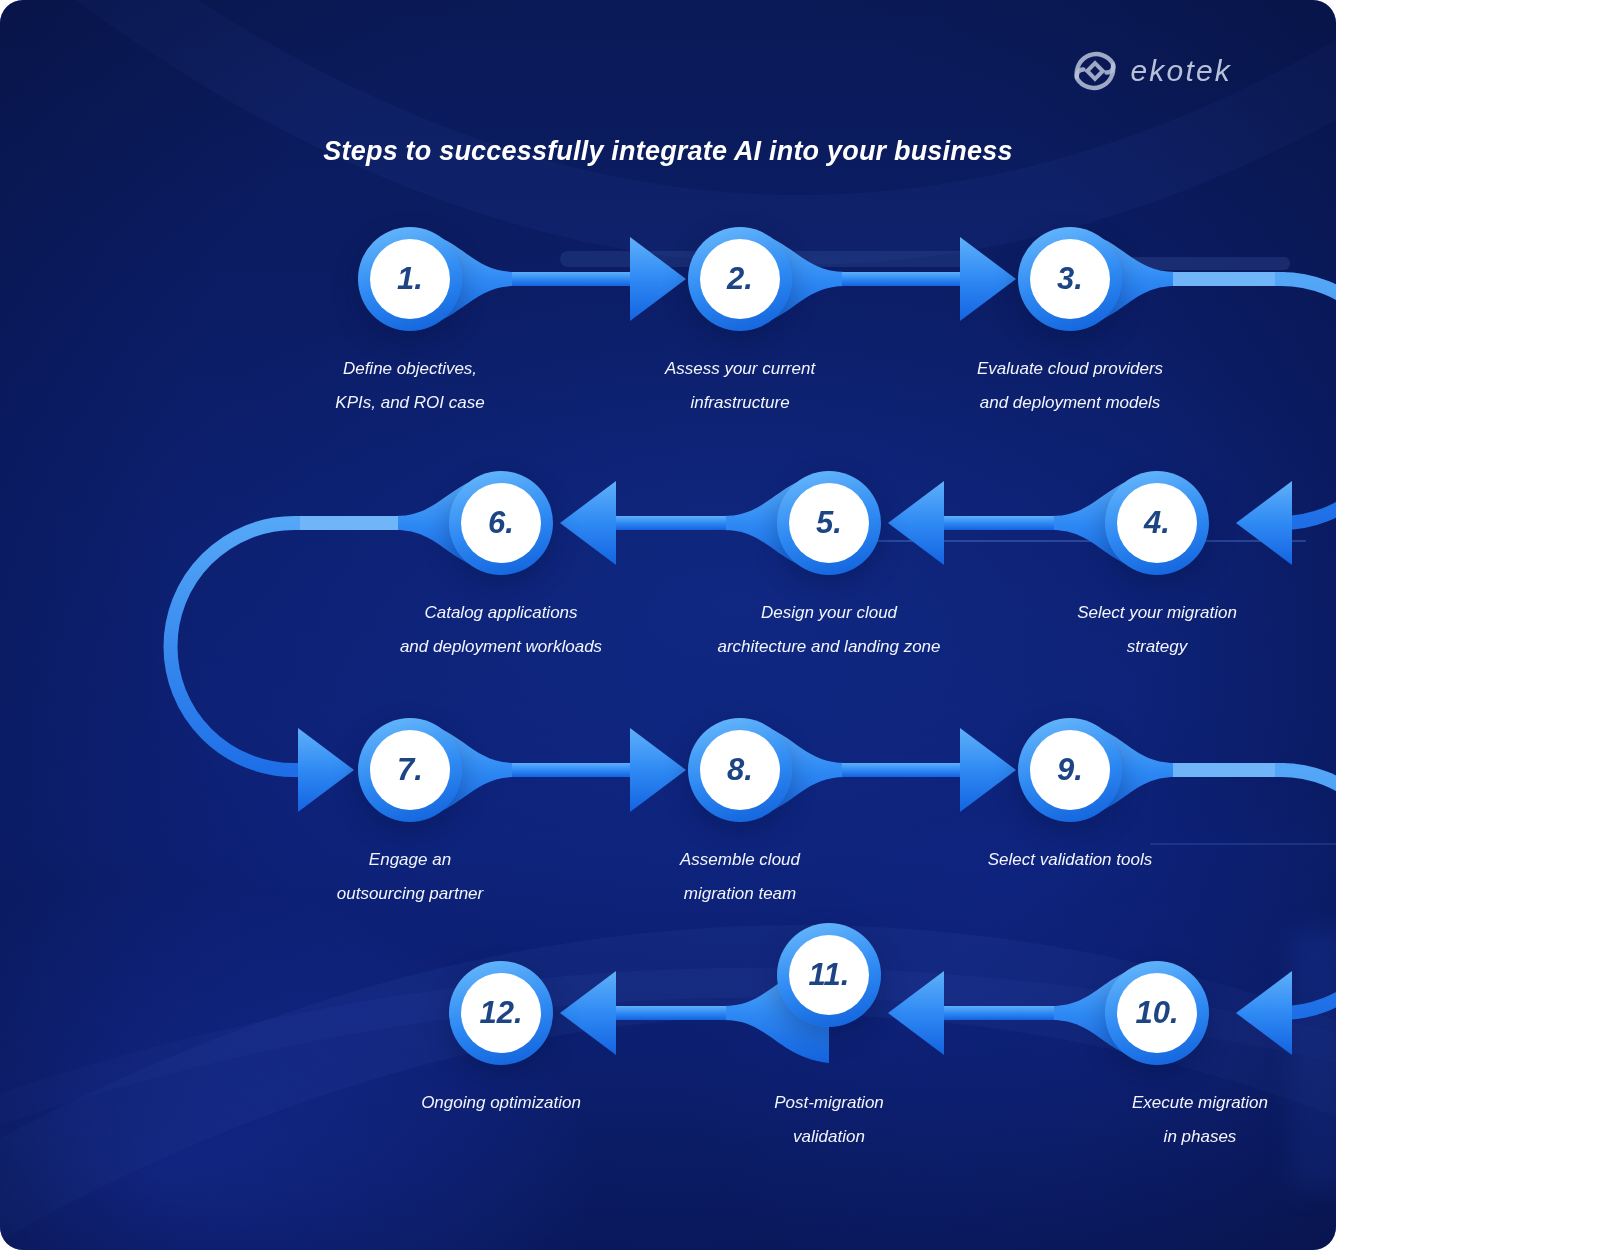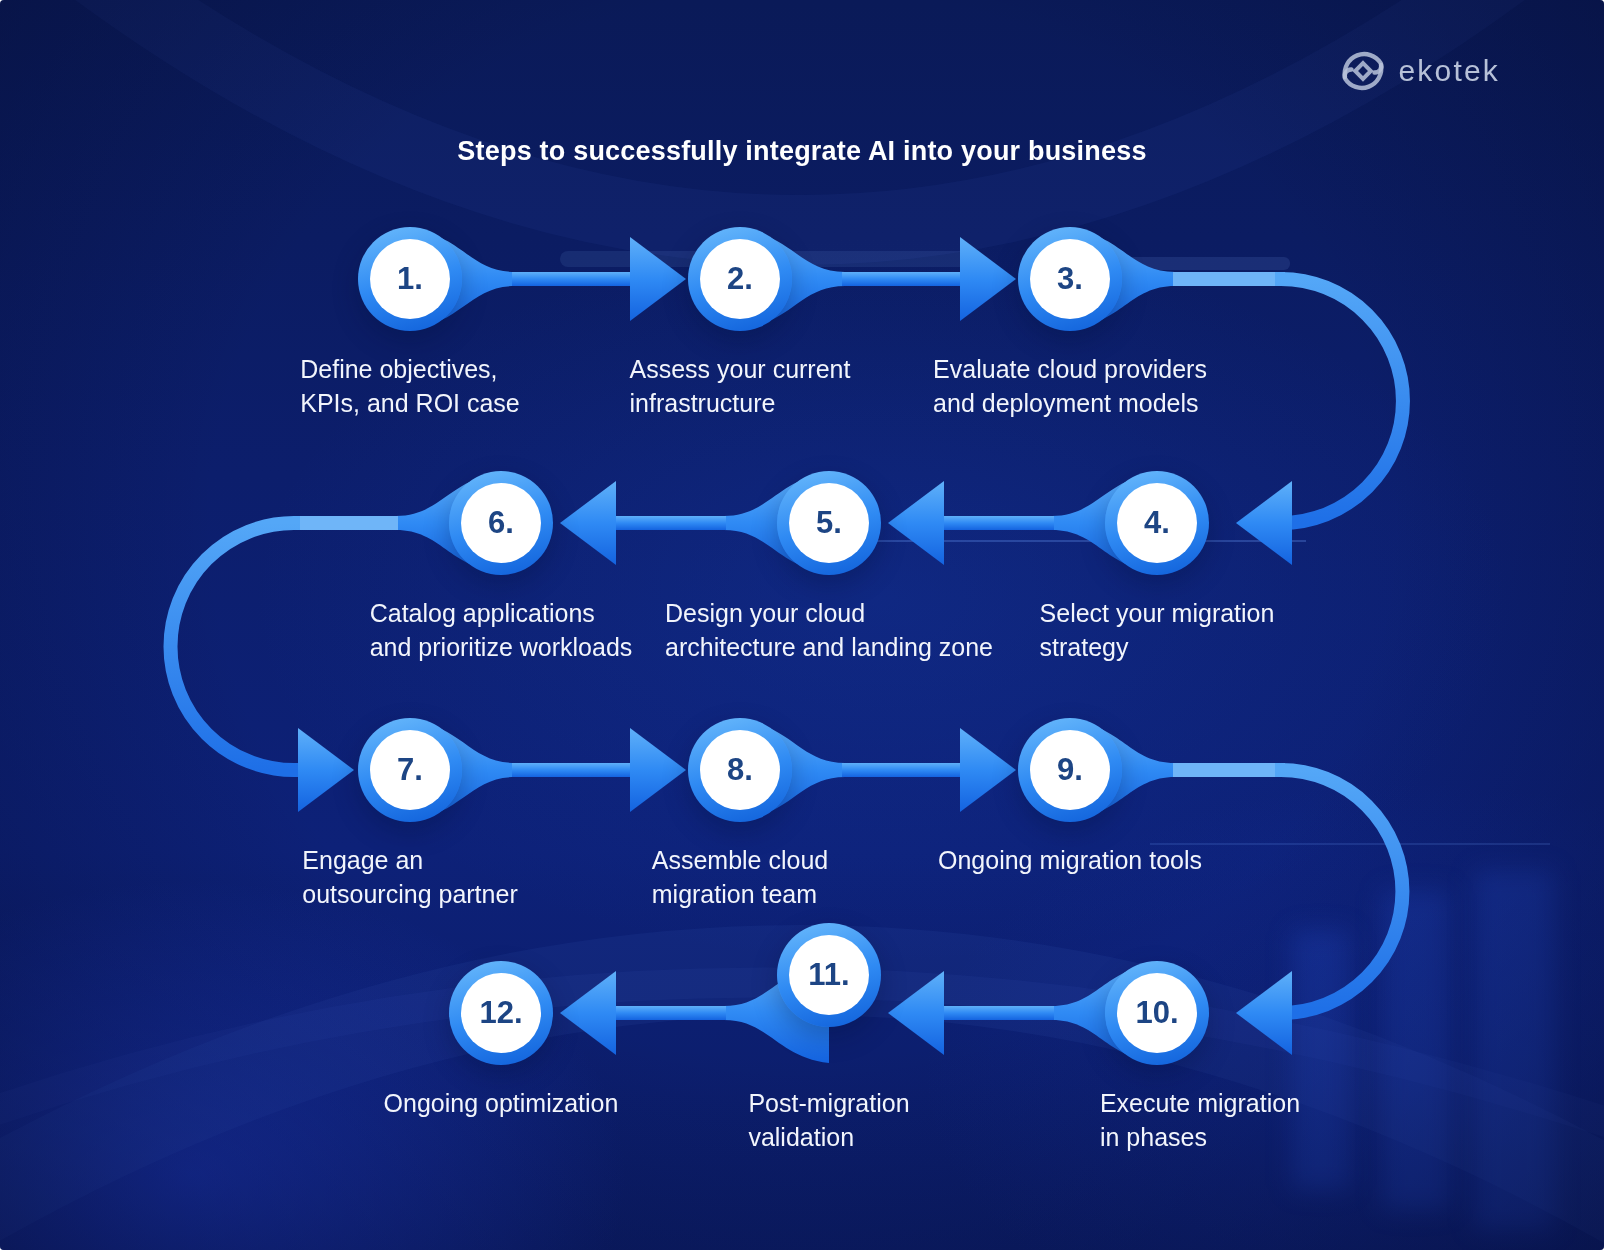--- a/index.html
+++ b/index.html
@@ -1,22 +1,23 @@
 <!DOCTYPE html>
 <html><head>
 <meta charset="utf-8">
 <style>
   html,body{margin:0;padding:0;background:#ffffff;}
   .card{
     position:relative;
-    width:1604px;height:1250px;
-    border-radius:4px;
+    width:1336px;height:1250px;
+    border-radius:23px;
     overflow:hidden;
     font-family:"Liberation Sans", sans-serif;
     background:linear-gradient(180deg,#0a1a58 0%,#0c1e6c 38%,#0d2178 68%,#0b1c66 100%);
+    font-style:italic;
   }
   .bg-glow{position:absolute;inset:0;
     background:
       radial-gradient(ellipse 620px 420px at 12% 94%, rgba(32,62,210,.55), rgba(32,62,210,0) 70%),
       radial-gradient(ellipse 900px 520px at 55% 48%, rgba(27,72,195,.22), rgba(27,72,195,0) 70%),
       radial-gradient(ellipse 700px 420px at 88% 86%, rgba(25,55,190,.25), rgba(25,55,190,0) 70%);
   }
   .vignette{position:absolute;inset:0;
     background:radial-gradient(ellipse at 50% 42%, rgba(0,0,0,0) 52%, rgba(4,10,45,.48) 100%);
   }
@@ -35,22 +36,22 @@
     display:flex;align-items:center;justify-content:center;
     box-shadow:0 10px 26px rgba(3,15,60,.30);
   }
   .node-inner{
     width:80px;height:80px;border-radius:50%;background:#ffffff;
     display:flex;align-items:center;justify-content:center;
   }
   .node-num{color:#1d4584;font-size:31px;font-weight:700;}
   .label{
     position:absolute;transform:translateX(-50%);
-    color:#f2f5fc;
-    font-size:25px;font-weight:500;line-height:34px;white-space:nowrap;
+    text-align:center;color:#f2f5fc;
+    font-size:17px;font-weight:500;line-height:34px;white-space:nowrap;
   }
   .label .l{display:block;}
 </style>
 </head>
 <body>
 
 <div class="card">
 
   <div class="bg-glow"></div>
 
@@ -230,32 +231,32 @@
   <div class="label" style="left:829px;top:596px;">
       <span class="l">Design your cloud</span>
       <span class="l">architecture and landing zone</span>
     </div>
   <div class="label" style="left:1157px;top:596px;">
       <span class="l">Select your migration</span>
       <span class="l">strategy</span>
     </div>
   <div class="label" style="left:501px;top:596px;">
       <span class="l">Catalog applications</span>
-      <span class="l">and prioritize workloads</span>
+      <span class="l">and deployment workloads</span>
     </div>
   <div class="label" style="left:410px;top:843px;">
       <span class="l">Engage an</span>
       <span class="l">outsourcing partner</span>
     </div>
   <div class="label" style="left:740px;top:843px;">
       <span class="l">Assemble cloud</span>
       <span class="l">migration team</span>
     </div>
   <div class="label" style="left:1070px;top:843px;">
-      <span class="l">Ongoing migration tools</span>
+      <span class="l">Select validation tools</span>
       <span class="l"></span>
     </div>
   <div class="label" style="left:1157px;top:1086px;margin-left:43px;">
       <span class="l">Execute migration</span>
       <span class="l">in phases</span>
     </div>
   <div class="label" style="left:829px;top:1086px;">
       <span class="l">Post-migration</span>
       <span class="l">validation</span>
     </div>

